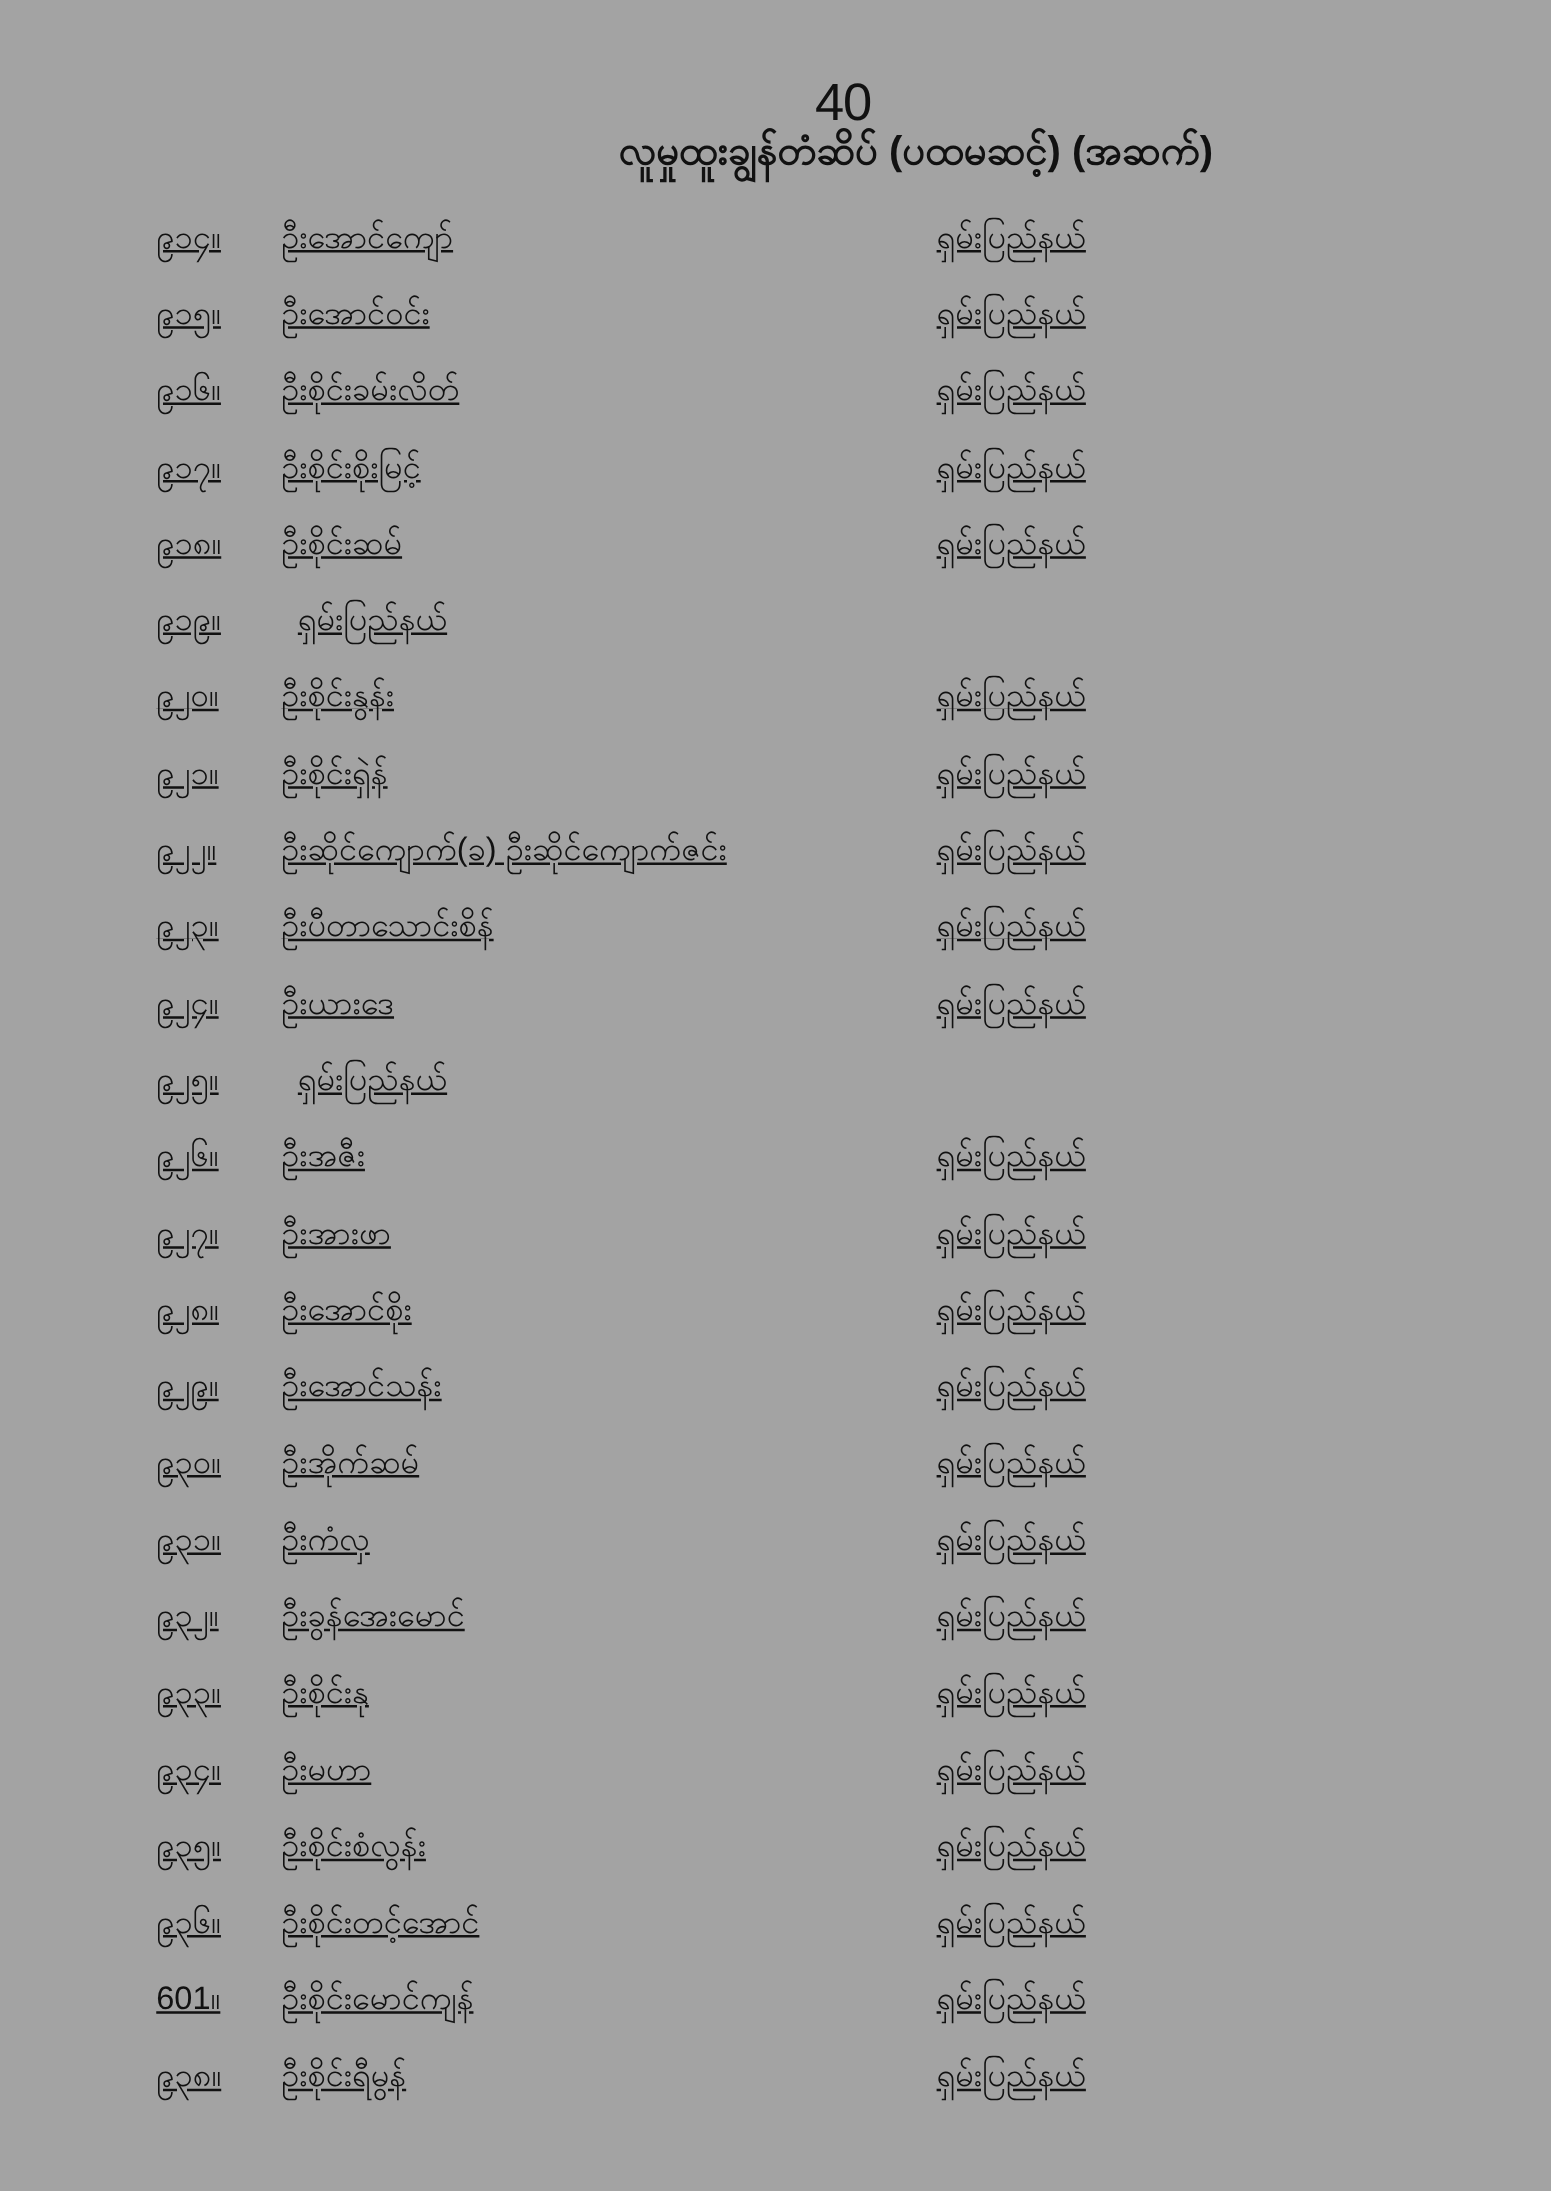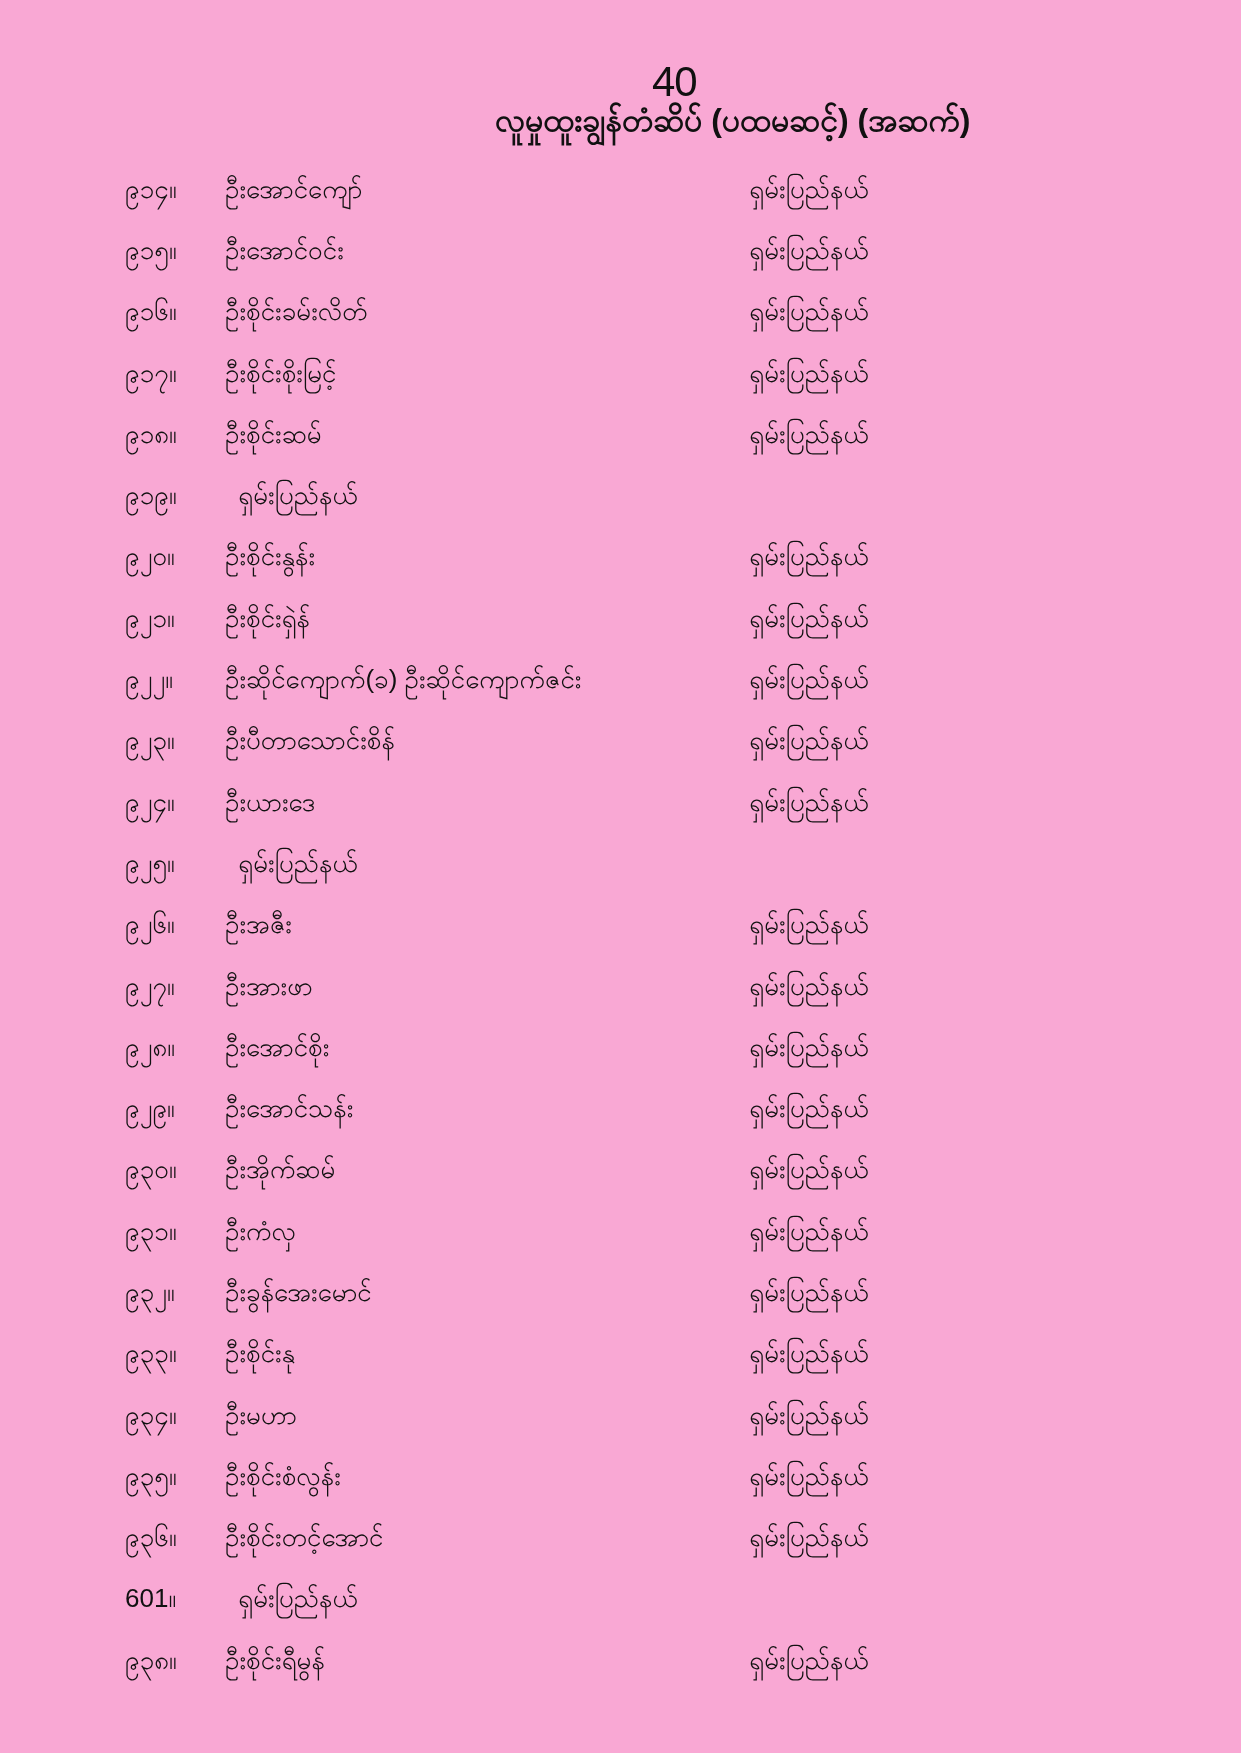--- a/index.html
+++ b/index.html
@@ -2,21 +2,21 @@
 <html><head>
 <meta charset="utf-8">
 <style>
   * { margin: 0; padding: 0; box-sizing: border-box; }
   html, body { background: #e8e8e8; }
   body { font-family: "Liberation Sans", sans-serif; }
   .page {
     position: relative;
     width: 1241px;
     height: 1753px;
-    background: #f9a8d4;
+    background: #a3a3a3;
     color: #111111;
     overflow: hidden;
     margin: 0 auto;
   }
   .page-number {
     position: absolute;
     top: 58px;
     left: 652px;
     font-size: 42px;
     font-weight: 400;
@@ -34,20 +34,21 @@
     font-weight: 700;
     line-height: 40px;
     color: #111111;
     white-space: nowrap;
   }
   .rows {
     position: absolute;
     top: 158px;
     left: 0;
     width: 1102px;
+    text-decoration: underline;
   }
   .row {
     display: flex;
     align-items: center;
     height: 61.3px;
     font-size: 26px;
     line-height: 40px;
     color: #111111;
   }
   .row .num {
@@ -208,20 +209,21 @@
   </div>
 
   <div class="row">
     <span class="num">၉၃၆။</span>
     <span class="name">ဦးစိုင်းတင့်အောင်</span>
     <span class="region">ရှမ်းပြည်နယ်</span>
   </div>
 
   <div class="row">
     <span class="num">601။</span>
+    <span class="name">ဦးစိုင်းမောင်ကျန်</span>
     <span class="region">ရှမ်းပြည်နယ်</span>
   </div>
 
   <div class="row">
     <span class="num">၉၃၈။</span>
     <span class="name">ဦးစိုင်းရီမွန်</span>
     <span class="region">ရှမ်းပြည်နယ်</span>
   </div>
 </div>
 </div>

